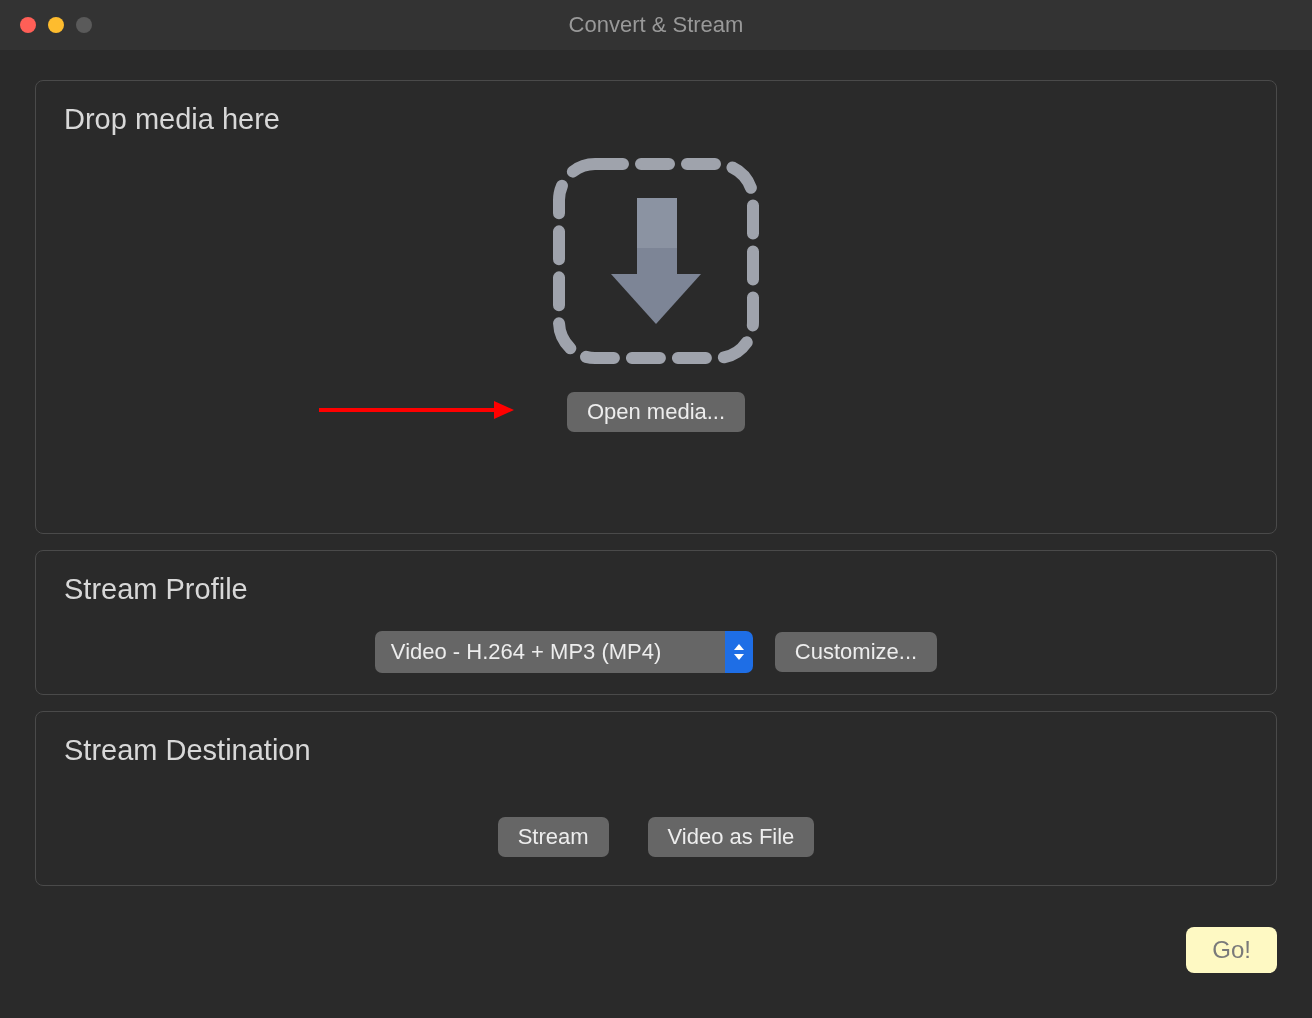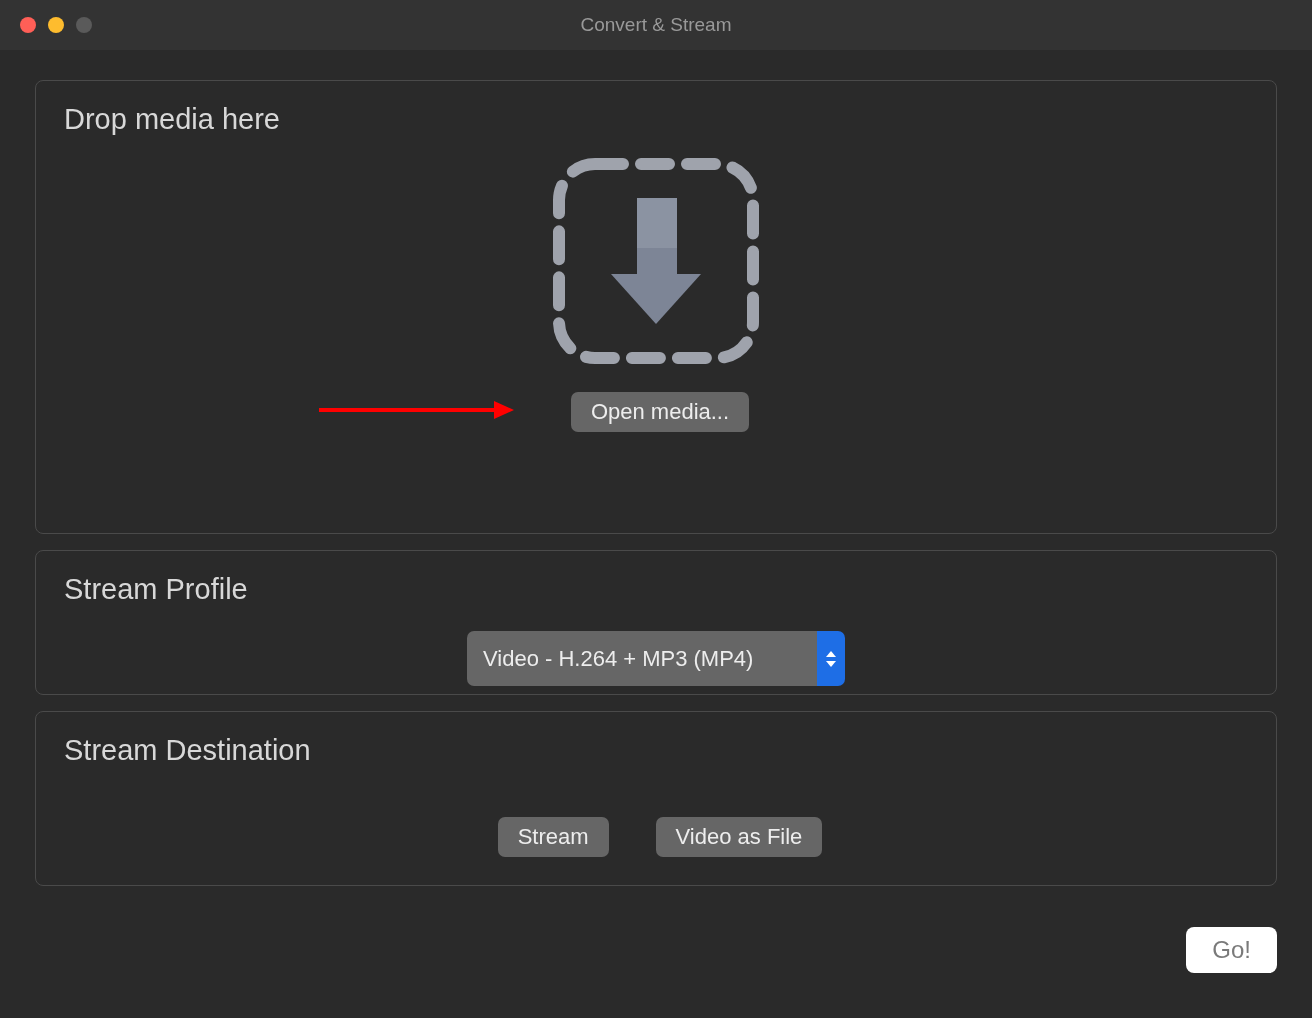--- a/index.html
+++ b/index.html
@@ -33,21 +33,21 @@
       border-radius: 50%;
     }
     .traffic-light.close { background: #ff5f57; }
     .traffic-light.minimize { background: #febc2e; }
     .traffic-light.maximize { background: #5a5a5a; }
     .window-title {
       position: absolute;
       left: 50%;
       transform: translateX(-50%);
       color: #999;
-      font-size: 19px;
+      font-size: 22px;
       font-weight: 400;
     }
     .content {
       padding: 30px 35px 20px 35px;
     }
     .panel {
       border: 1px solid #4a4a4a;
       border-radius: 8px;
       margin-bottom: 16px;
       padding: 22px 28px;
@@ -85,36 +85,35 @@
     }
     .btn {
       background: #666666;
       color: #ededed;
       border: none;
       border-radius: 7px;
       padding: 7px 20px;
       font-size: 22px;
       cursor: pointer;
       font-family: inherit;
-      margin-left: 8px;
     }
     .profile-row {
       display: flex;
       justify-content: center;
       align-items: center;
       gap: 22px;
       margin-top: 25px;
       margin-bottom: 10px;
     }
     .select-wrapper {
       display: flex;
       align-items: stretch;
       border-radius: 7px;
       overflow: hidden;
-      height: 55px;
+      height: 42px;
     }
     .select-body {
       background: #666666;
       color: #ededed;
       padding: 6px 20px 6px 16px;
       font-size: 22px;
       display: flex;
       align-items: center;
       min-width: 350px;
     }
@@ -134,21 +133,21 @@
       gap: 39px;
       margin-top: 50px;
       margin-bottom: 20px;
     }
     .footer {
       display: flex;
       justify-content: flex-end;
       padding: 5px 35px 0 0;
     }
     .go-btn {
-      background: #ffffff;
+      background: #fef9c3;
       color: #7a7a7a;
       border: none;
       border-radius: 8px;
       padding: 9px 26px;
       font-size: 24px;
       font-family: inherit;
     }
     .panel.drop-panel {
       height: 454px;
     }
@@ -203,20 +202,21 @@
     <div class="profile-row">
       <div class="select-wrapper">
         <div class="select-body">Video - H.264 + MP3 (MP4)</div>
         <div class="select-arrows">
           <svg width="12" height="18" viewBox="0 0 12 18">
             <polygon points="6,1 11,7 1,7" fill="#ffffff"></polygon>
             <polygon points="1,11 11,11 6,17" fill="#ffffff"></polygon>
           </svg>
         </div>
       </div>
+      <button class="btn">Customize...</button>
     </div>
   </div>
 
   <div class="panel destination-panel">
     <div class="panel-title">Stream Destination</div>
     <div class="destination-row">
       <button class="btn">Stream</button>
       <button class="btn">Video as File</button>
     </div>
   </div>

